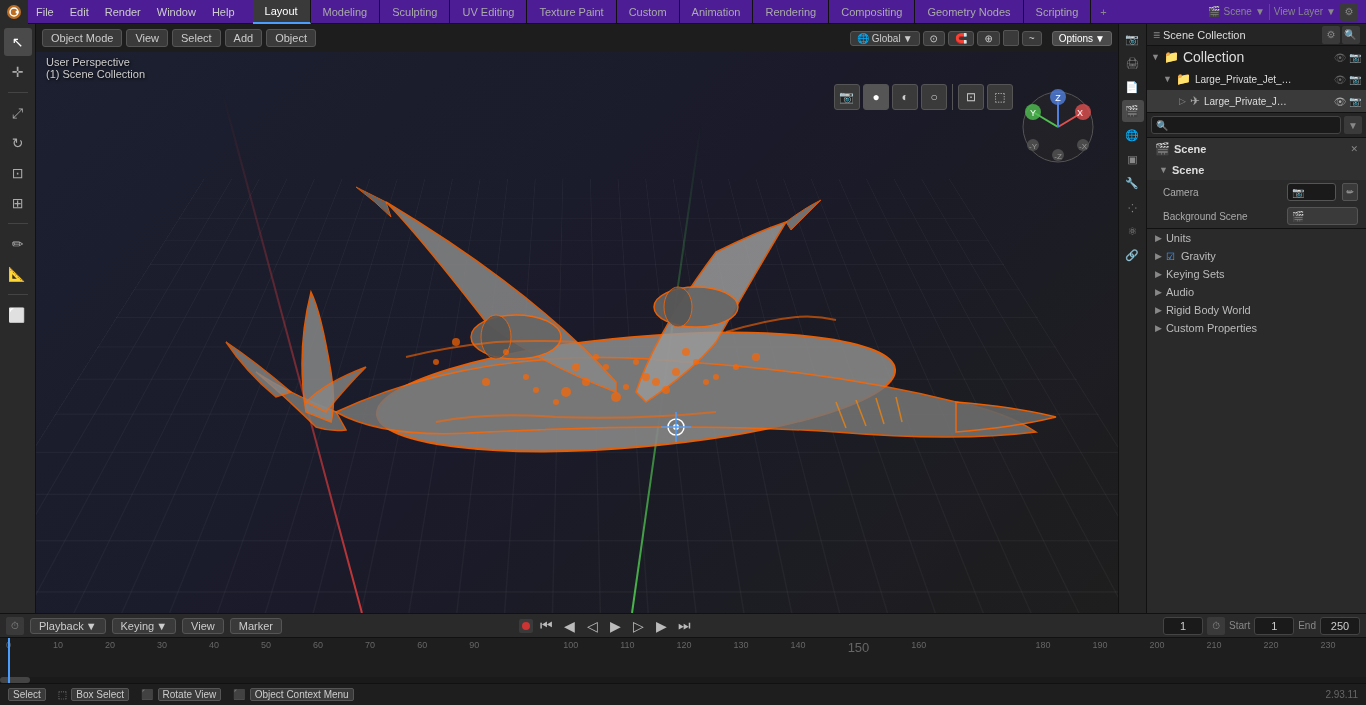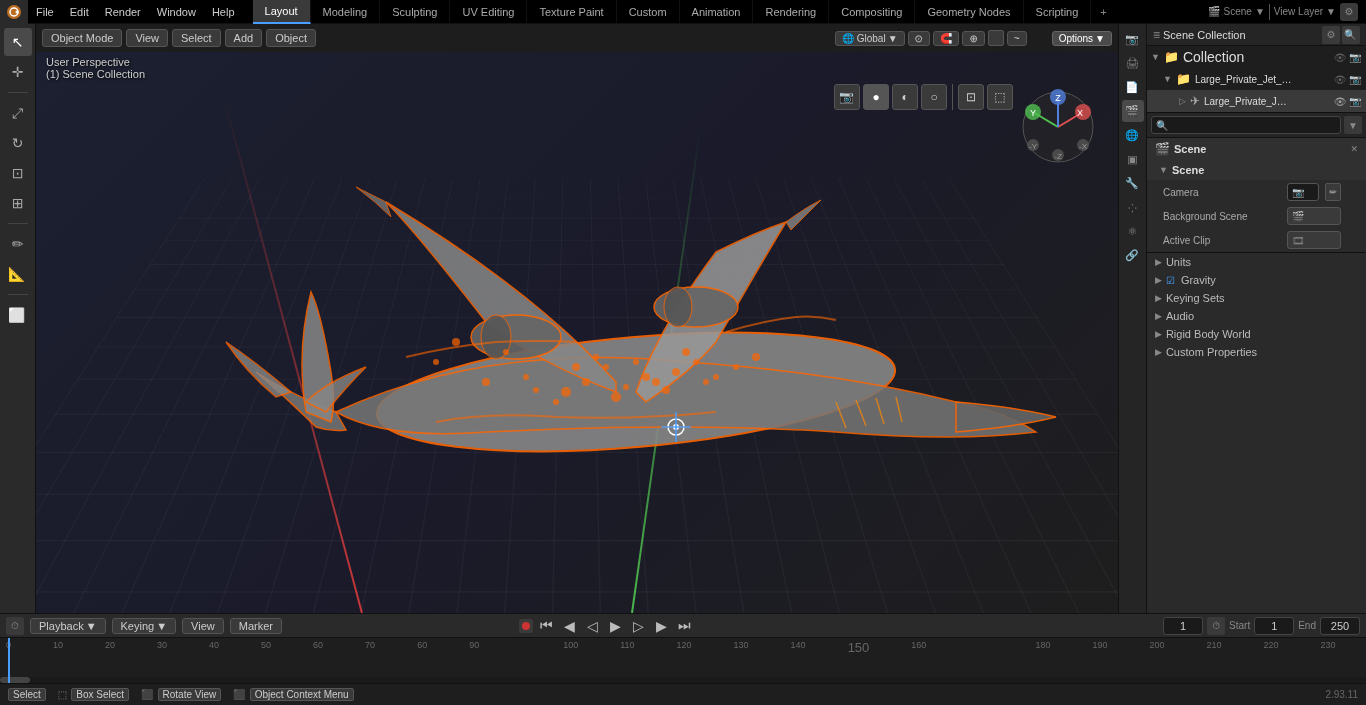--- a/index.html
+++ b/index.html
@@ -12,21 +12,21 @@
       height: 705px;
       overflow: hidden;
       display: flex;
       flex-direction: column;
     }
 
     
     .top-menu-bar {
       display: flex;
       align-items: center;
-      background: #000000;
+      background: #4c1d95;
       height: 24px;
       border-bottom: 1px solid #111;
       flex-shrink: 0;
     }
     .top-menu-bar .blender-logo {
       width: 28px;
       height: 24px;
       display: flex;
       align-items: center;
       justify-content: center;
@@ -254,21 +254,21 @@
       gap: 4px;
     }
     .prop-section-title {
       font-weight: bold;
       color: #ddd;
       font-size: 11px;
     }
     .prop-row {
       display: flex;
       align-items: center;
-      padding: 3px 25px 3px 16px;
+      padding: 3px 8px 3px 16px;
       gap: 4px;
       min-height: 22px;
     }
     .prop-label {
       color: #aaa;
       flex: 0 0 120px;
       font-size: 10px;
     }
     .prop-value {
       flex: 1;
@@ -507,21 +507,21 @@
           <span>🌐</span>
           <span>Global</span>
           <span>▼</span>
         </div>
         <div style="background:#3a3a3a;border:1px solid #555;border-radius:3px;padding:1px 6px;font-size:10px;cursor:pointer;color:#ccc;">⊙</div>
         <div style="background:#3a3a3a;border:1px solid #555;border-radius:3px;padding:1px 6px;font-size:10px;cursor:pointer;color:#ccc;">🧲</div>
         <div style="background:#3a3a3a;border:1px solid #555;border-radius:3px;padding:1px 6px;font-size:10px;cursor:pointer;color:#ccc;">⊕</div>
         <div style="width:16px;height:16px;background:#3a3a3a;border:1px solid #555;border-radius:2px;"></div>
         <div style="background:#3a3a3a;border:1px solid #555;border-radius:3px;padding:1px 6px;font-size:10px;cursor:pointer;color:#ccc;">~</div>
       </div>
-      <div style="display:flex;align-items:center;gap:3px;margin-left:21px;">
+      <div style="display:flex;align-items:center;gap:3px;margin-left:6px;">
         <div style="background:#4a4a4a;border:1px solid #666;border-radius:3px;padding:1px 6px;font-size:10px;cursor:pointer;color:#fff;display:flex;align-items:center;gap:2px;">
           <span>Options</span>▼
         </div>
       </div>
     </div>
 
     <div class="viewport-info">
       <div style="font-size:11px;color:#ccc;text-shadow:1px 1px 3px rgba(0,0,0,1);">User Perspective</div>
       <div style="font-size:11px;color:#ccc;text-shadow:1px 1px 3px rgba(0,0,0,1);">(1) Scene Collection</div>
     </div>
@@ -744,26 +744,20 @@
             </div>
           </div>
 
           <div class="prop-row">
             <span class="prop-label">Background Scene</span>
             <div class="prop-value-btn">
               <span style="color:#e08020;font-size:10px;">🎬</span>
             </div>
           </div>
 
-          <div class="prop-row">
-            <span class="prop-label">Active Clip</span>
-            <div class="prop-value-btn">
-              <span style="color:#888;font-size:10px;">🎞</span>
-            </div>
-          </div>
         </div>
 
         <div class="prop-collapsible">
           <span class="chevron">▶</span>
           <span>Units</span>
         </div>
 
         <div class="prop-collapsible">
           <span class="chevron">▶</span>
           <span style="color:#4a9eff;font-size:10px;margin-right:2px;">☑</span>

